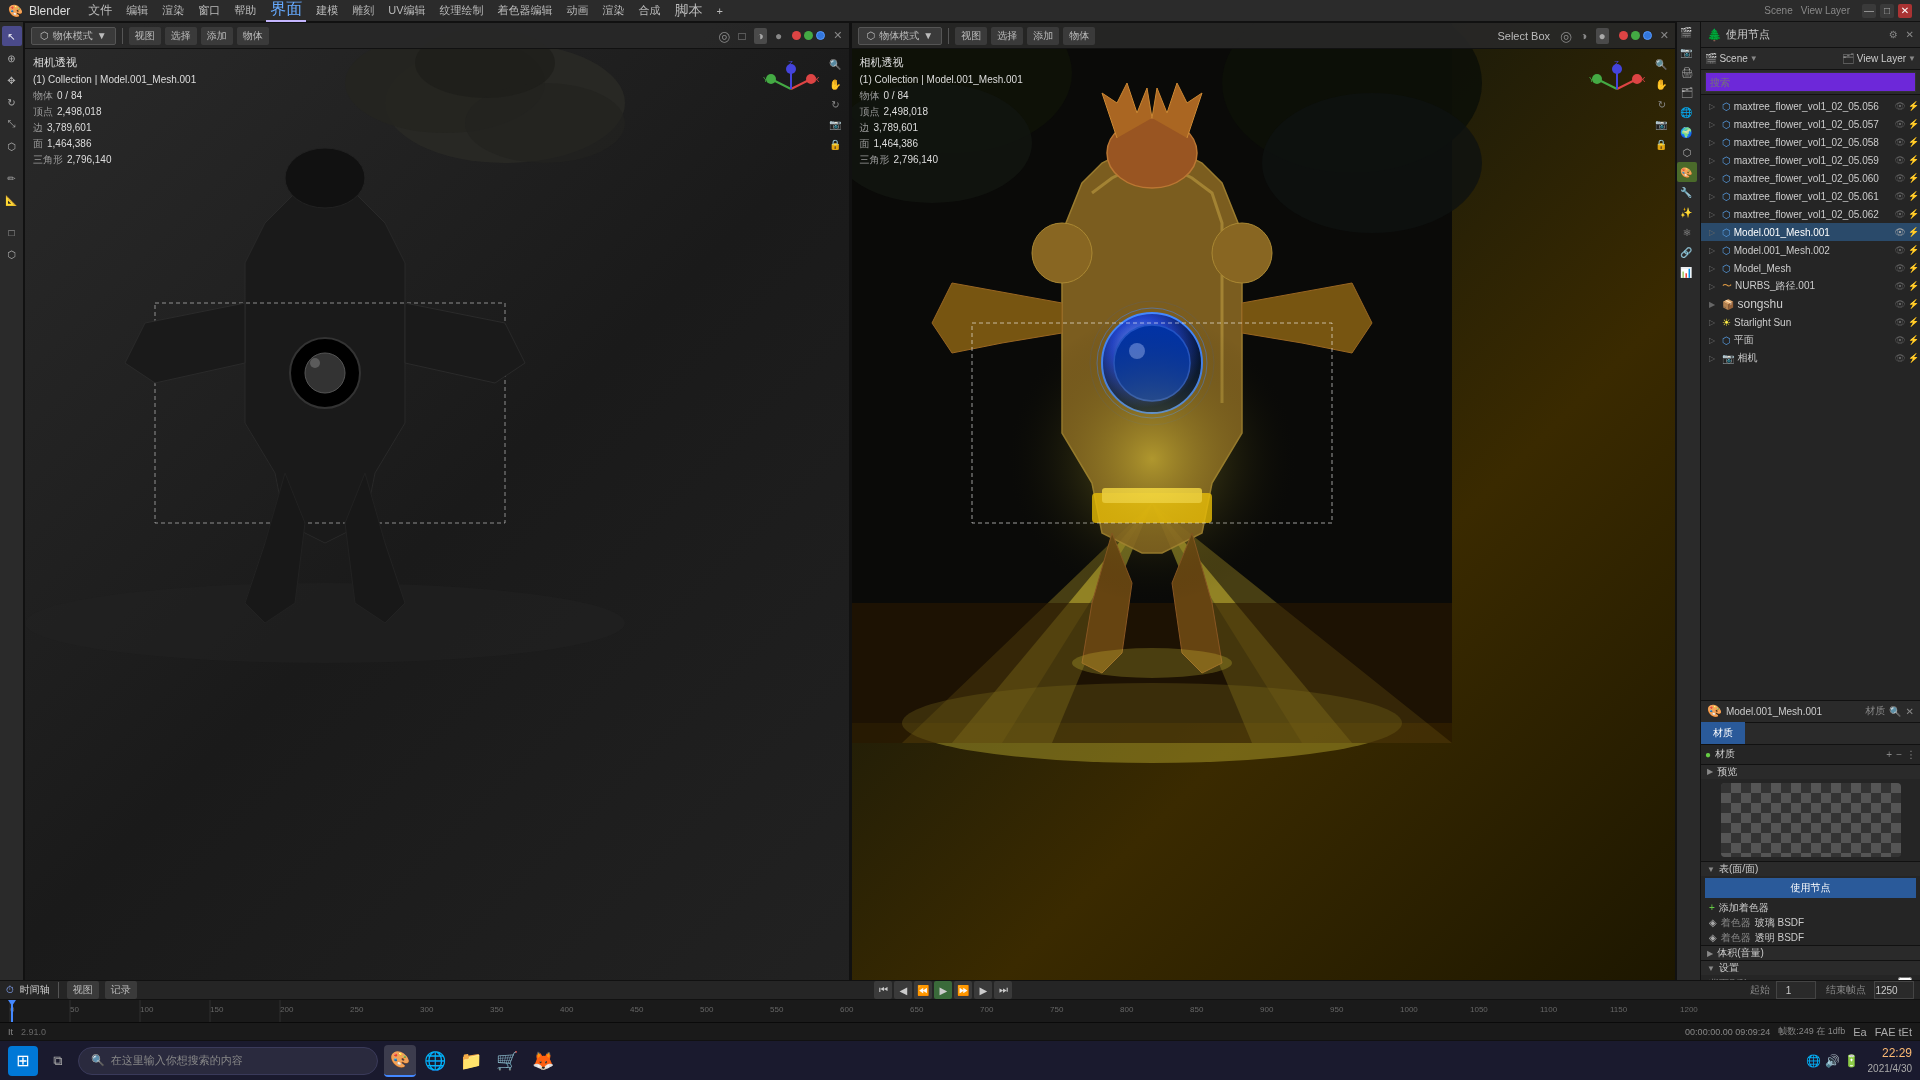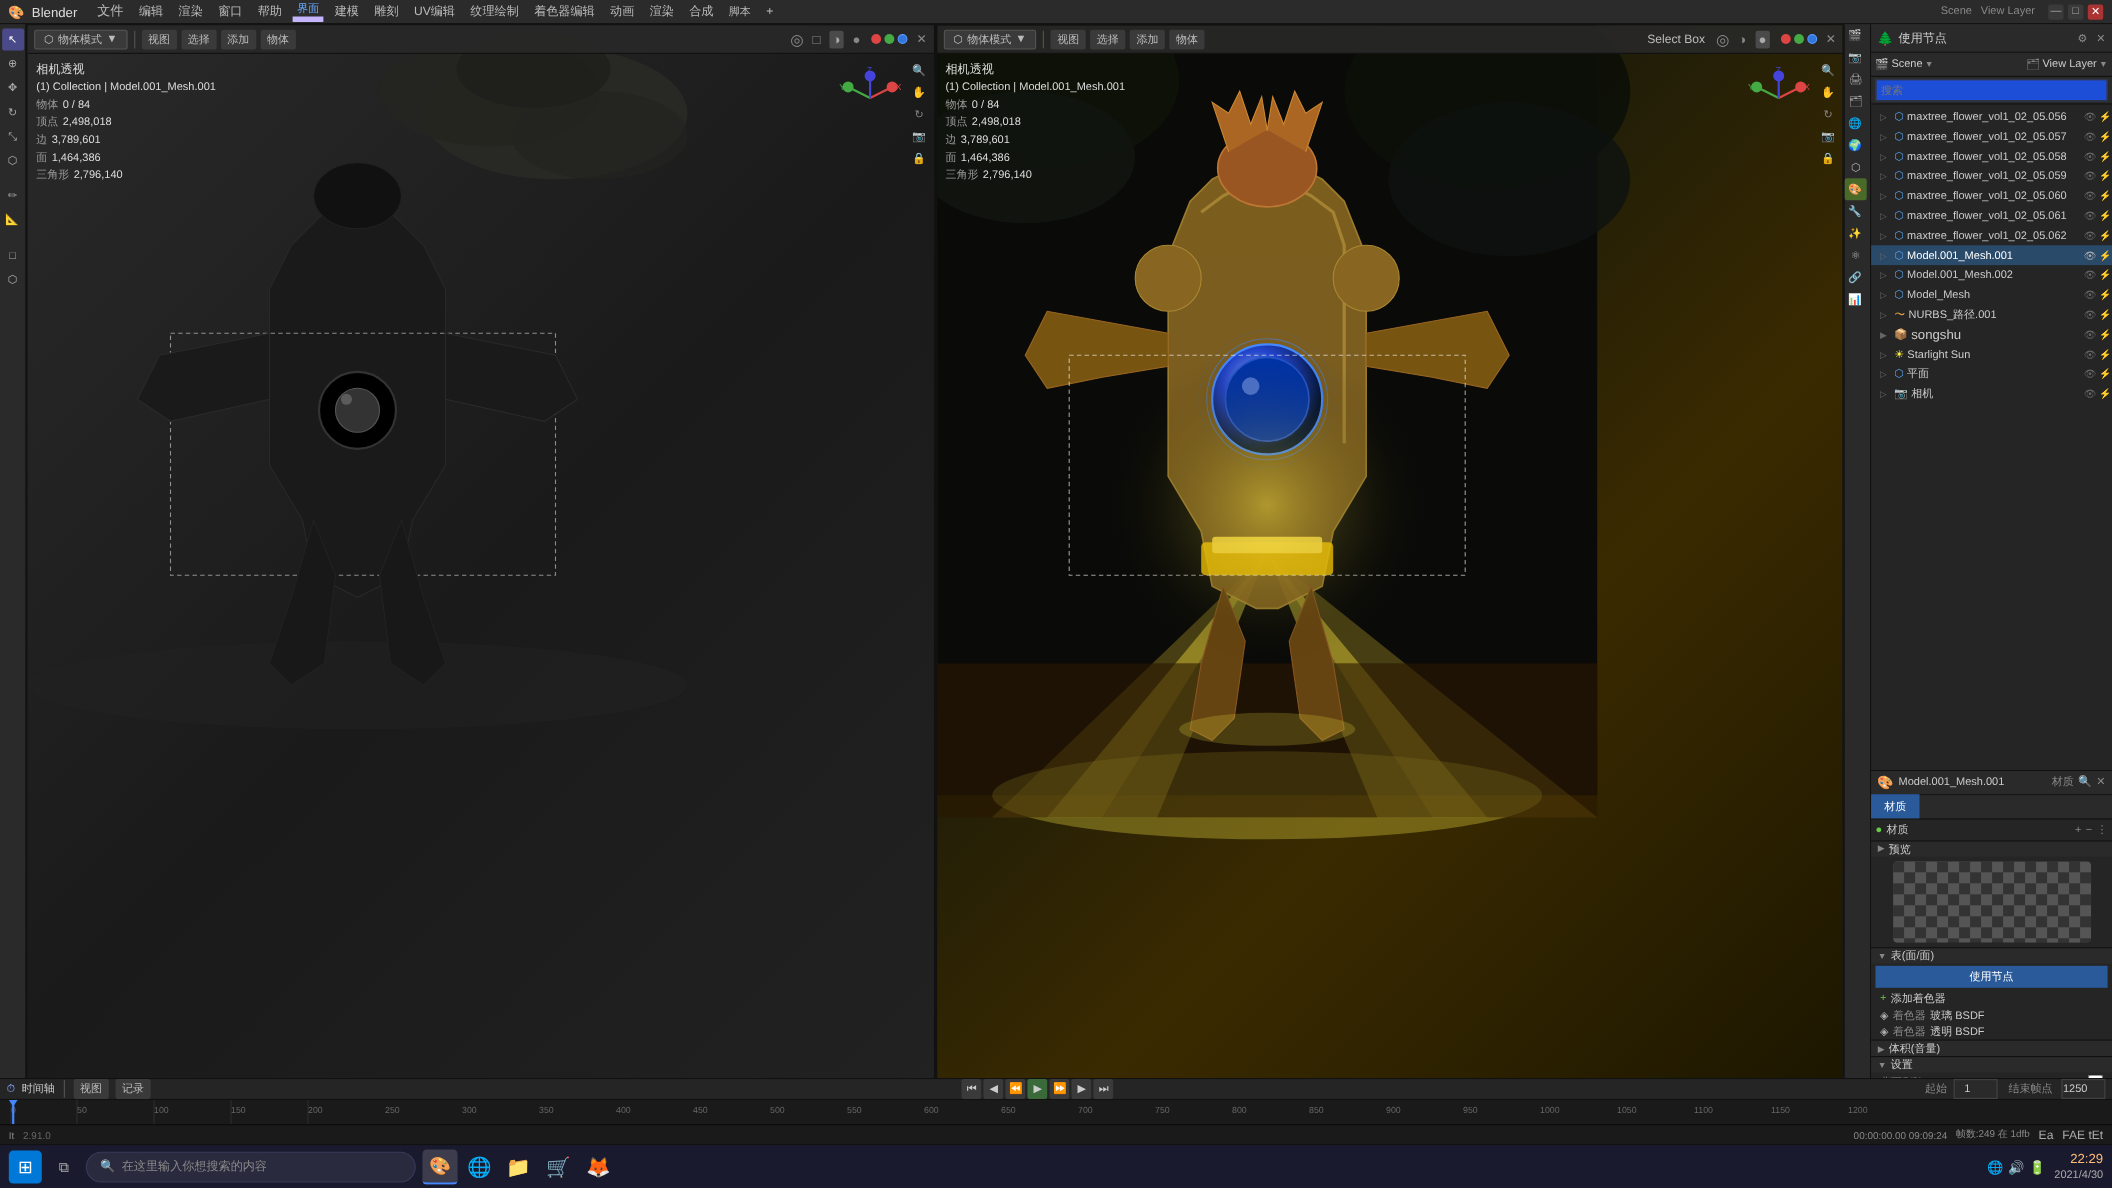--- a/index.html
+++ b/index.html
@@ -171,21 +171,21 @@
       gap: 4px;
       border-bottom: 1px solid #111;
     }
     .panel-header-title {
       font-size: 11px;
       color: #ccc;
       flex: 1;
     }
     .scene-search {
       height: 20px;
-      background: #1d4ed8;
+      background: #6d28d9;
       border: 1px solid #333;
       color: #ccc;
       font-size: 10px;
       padding: 0 4px;
       width: 100%;
     }
 
     
     #outliner {
       flex: 1;
@@ -404,30 +404,30 @@
 
 <div id="title-bar">
   <div class="title-left">
     <span>🎨</span>
     <span>Blender</span>
     <span style="margin-left:8px;font-size:12px;color:#bbb;cursor:pointer;padding:0 4px">文件</span>
     <span style="font-size:11px;color:#bbb;cursor:pointer;padding:0 4px">编辑</span>
     <span style="font-size:11px;color:#bbb;cursor:pointer;padding:0 4px">渲染</span>
     <span style="font-size:11px;color:#bbb;cursor:pointer;padding:0 4px">窗口</span>
     <span style="font-size:11px;color:#bbb;cursor:pointer;padding:0 4px">帮助</span>
-    <span style="font-size:10px;color:#6af;cursor:pointer;padding:0 4px;border-bottom:5px solid #c4b5fd">界面</span>
+    <span style="font-size:16px;color:#6af;cursor:pointer;padding:0 4px;border-bottom:3px solid #c4b5fd">界面</span>
     <span style="font-size:11px;color:#bbb;cursor:pointer;padding:0 4px">建模</span>
     <span style="font-size:11px;color:#bbb;cursor:pointer;padding:0 4px">雕刻</span>
     <span style="font-size:11px;color:#bbb;cursor:pointer;padding:0 4px">UV编辑</span>
     <span style="font-size:11px;color:#bbb;cursor:pointer;padding:0 4px">纹理绘制</span>
     <span style="font-size:11px;color:#bbb;cursor:pointer;padding:0 4px">着色器编辑</span>
     <span style="font-size:11px;color:#bbb;cursor:pointer;padding:0 4px">动画</span>
     <span style="font-size:11px;color:#bbb;cursor:pointer;padding:0 4px">渲染</span>
     <span style="font-size:11px;color:#bbb;cursor:pointer;padding:0 4px">合成</span>
-    <span style="font-size:10px;color:#bbb;cursor:pointer;padding:0 4px">脚本</span>
+    <span style="font-size:14px;color:#bbb;cursor:pointer;padding:0 4px">脚本</span>
     <span style="font-size:11px;color:#bbb;cursor:pointer;padding:0 4px">+</span>
   </div>
   <div class="title-right">
     <span style="font-size:10px;color:#888;margin-right:4px">Scene</span>
     <span style="font-size:10px;color:#888;margin-right:8px">View Layer</span>
     <div class="win-btn">—</div>
     <div class="win-btn">□</div>
     <div class="win-btn" style="background:#aa3333;color:#fff">✕</div>
   </div>
 </div>

